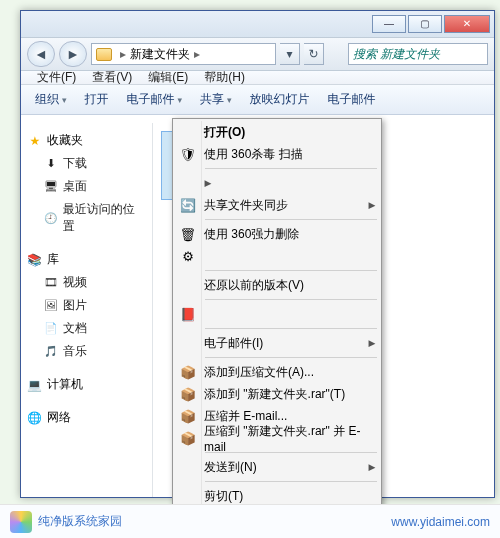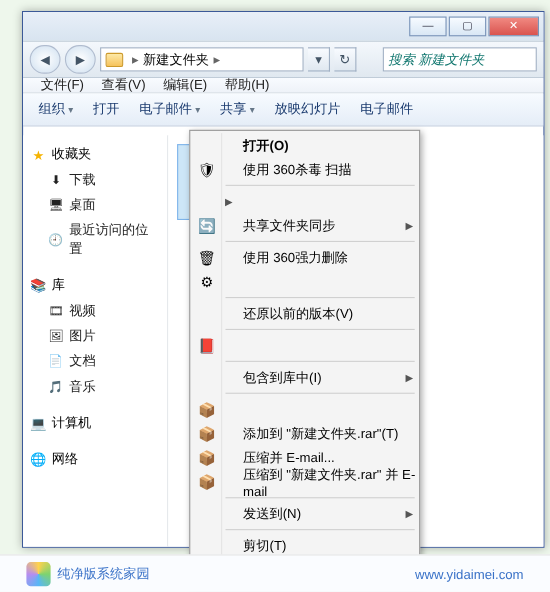--- a/index.html
+++ b/index.html
@@ -31,26 +31,26 @@
   .star{color:#f5b301;}
   .content{ flex:1; position:relative; background:#fff;}
   .folder-big{ position:absolute; left:8px; top:8px; width:70px; text-align:center;}
   .fb-icon{ width:48px; height:40px; margin:0 auto 4px; background:linear-gradient(#fef4cf,#f9d96f); border:1px solid #d6a93a; border-radius:4px; position:relative;}
   .fb-icon::before{content:""; position:absolute; top:-6px; left:2px; width:20px; height:8px; background:#f9d96f; border:1px solid #d6a93a; border-bottom:none; border-radius:2px 2px 0 0;}
   .fb-sel{ background:#cde6f7; border:1px solid #7eb4ea; padding:2px;}
   .fb-label{ background:#cde6f7; padding:1px 2px; white-space:nowrap; overflow:hidden;}
   .context{ position:absolute; left:172px; top:118px; width:210px; background:#f4f4f4; border:1px solid #979797; box-shadow:2px 2px 6px rgba(0,0,0,.35); padding:2px;}
   .ctx-row{ display:flex; align-items:center; height:22px; position:relative;}
   .ctx-ico{ width:26px; height:100%; display:flex; align-items:center; justify-content:center; font-size:13px;}
-  .ctx-lbl{ flex:1; padding-left:20px;}
+  .ctx-lbl{ flex:1; padding-left:3px;}
   .ctx-arr{ width:14px; text-align:center; color:#555; font-size:9px;}
   .ctx-sep{ height:1px; background:#d0d0d0; margin:3px 2px 3px 30px;}
   .ctx-gutter{ position:absolute; left:28px; top:2px; bottom:2px; width:1px; background:#e4e4e4;}
   .ctx-bold{ font-weight:700;}
-  .footer{ position:absolute; left:0; right:0; bottom:0; height:34px; background:#fafcff; border-top:1px solid #e4e4e4; display:flex; align-items:center; justify-content:space-between; padding:0 24px; color:#3a72c8;}
+  .footer{ position:absolute; left:0; right:0; bottom:0; height:34px; background:#fafcff; border-top:1px solid #e4e4e4; display:flex; align-items:center; justify-content:space-between; padding:0 10px; color:#3a72c8;}
   .footer-logo{ display:flex; align-items:center; gap:6px;}
   .flg{ width:22px; height:22px; border-radius:4px; background:conic-gradient(#ffd24d,#7dd36f,#58b6f5,#b78cf0,#ffd24d);}
 </style>
 </head>
 <body>
 
 <div class="frame">
   <div class="titlebar">
     <div class="tb-left"></div>
     <div class="winbtn">—</div>
@@ -186,26 +186,27 @@
       <div class="ctx-ico"></div>
       <div class="ctx-lbl">还原以前的版本(V)</div>
     </div>
   <div class="ctx-sep"></div>
   <div class="ctx-row">
       <div class="ctx-ico">📕</div>
     </div>
   <div class="ctx-sep"></div>
   <div class="ctx-row">
       <div class="ctx-ico"></div>
-      <div class="ctx-lbl">包含到库中(I)</div>
-      <div class="ctx-arr">▶</div>
-    </div>
-  <div class="ctx-sep"></div>
-  <div class="ctx-row">
-      <div class="ctx-ico">📦</div>
+      <div class="ctx-lbl">电子邮件(I)</div>
+      <div class="ctx-arr">▶</div>
+    </div>
+  <div class="ctx-sep"></div>
+  <div class="ctx-row">
+      <div class="ctx-ico">📦</div>
+      <div class="ctx-lbl">添加到压缩文件(A)...</div>
     </div>
   <div class="ctx-row">
       <div class="ctx-ico">📦</div>
       <div class="ctx-lbl">添加到 "新建文件夹.rar"(T)</div>
     </div>
   <div class="ctx-row">
       <div class="ctx-ico">📦</div>
       <div class="ctx-lbl">压缩并 E-mail...</div>
     </div>
   <div class="ctx-row">

